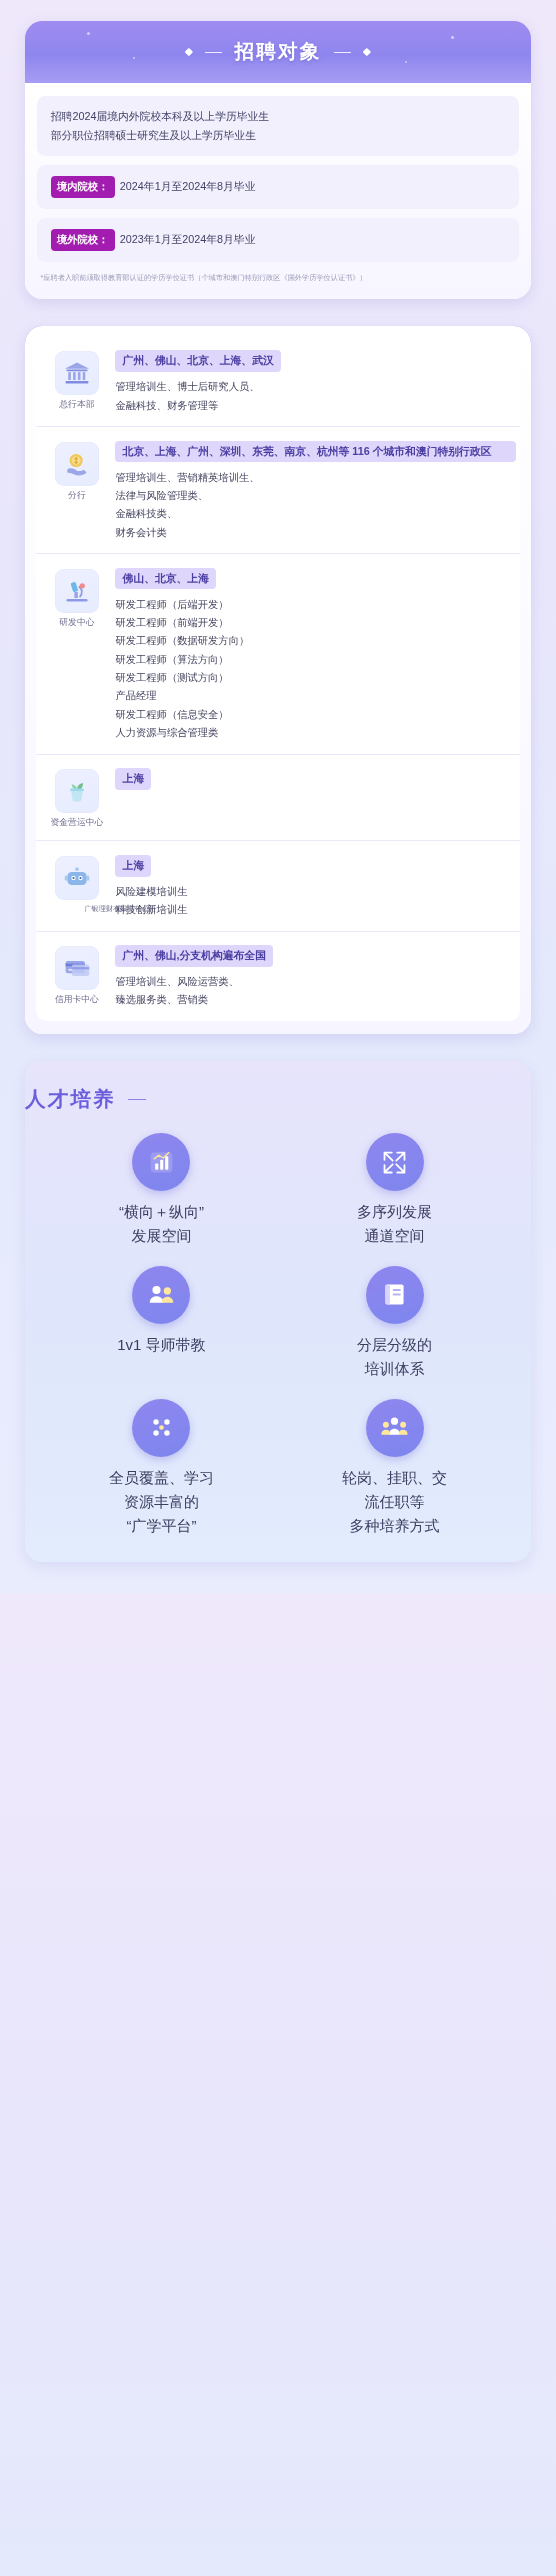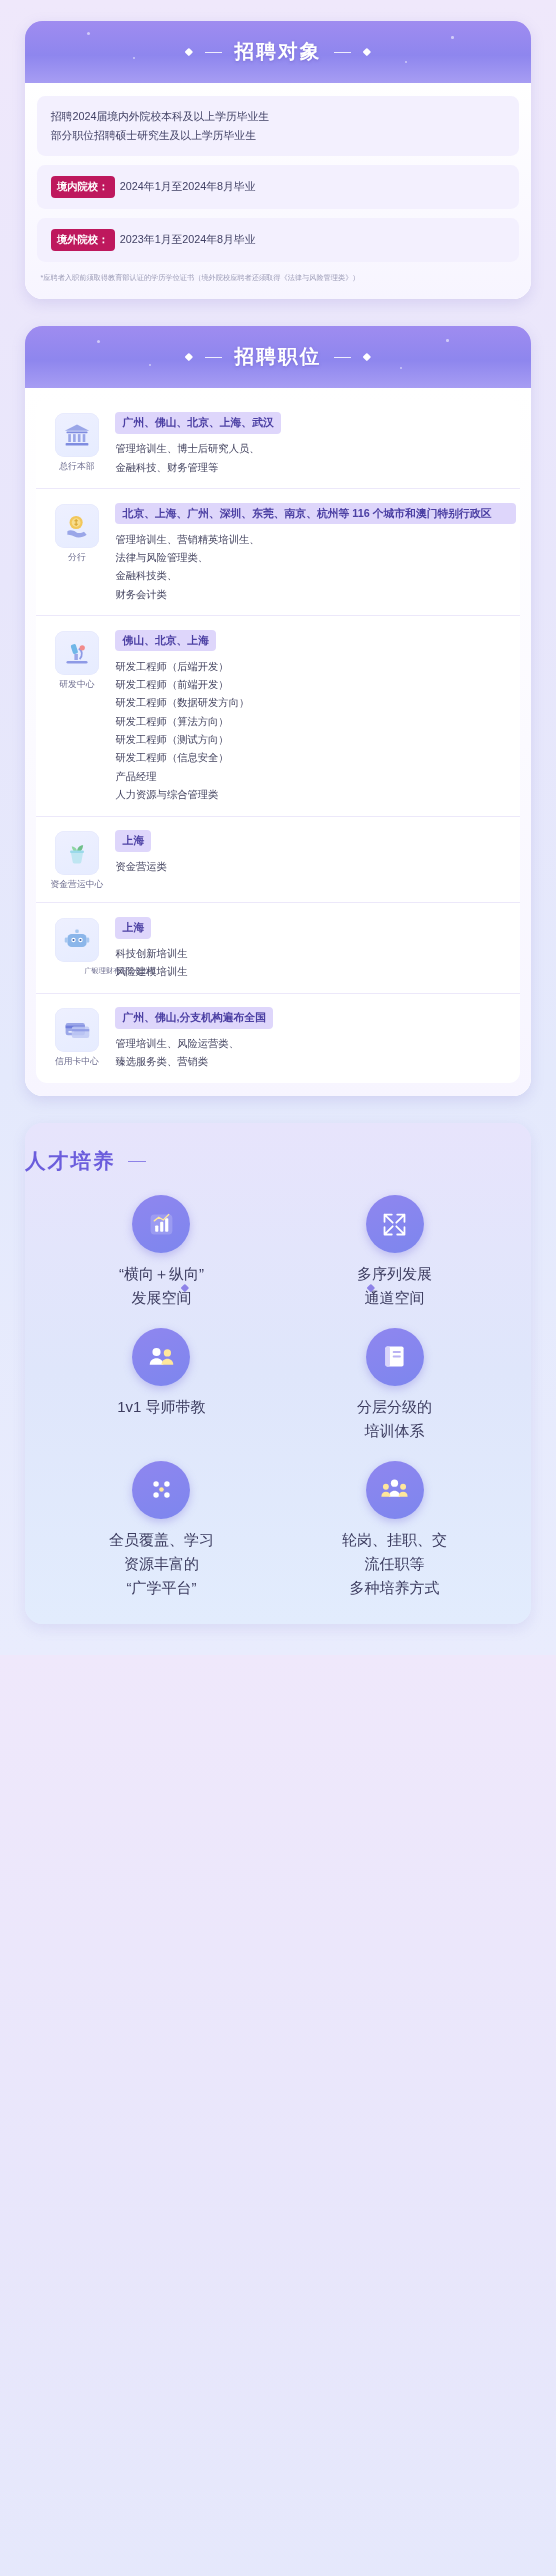--- a/index.html
+++ b/index.html
@@ -78,21 +78,21 @@
     background: #f3f0fe;
     border-radius: 8.2px;
     padding: 11.3px 13.4px;
     margin-bottom: 8.2px;
     line-height: 1.75;
     font-size: 10.8px;
     color: #3f3f63;
   }
   .tag {
     display: inline-block;
-    background: #be185d;
+    background: #a21caf;
     color: #fff;
     border-radius: 4.1px;
     padding: 2.1px 6.2px;
     font-size: 10.3px;
     font-weight: bold;
     margin-right: 5.2px;
     vertical-align: middle;
   }
   .blk .line2 { font-size: 10.8px; }
   .note {
@@ -217,36 +217,27 @@
         <div class="blk">
           <div>招聘2024届境内外院校本科及以上学历毕业生</div>
           <div>部分职位招聘硕士研究生及以上学历毕业生</div>
         </div>
         <div class="blk">
           <span class="tag">境内院校：</span><span class="line2">2024年1月至2024年8月毕业</span>
         </div>
         <div class="blk">
           <span class="tag">境外院校：</span><span class="line2">2023年1月至2024年8月毕业</span>
         </div>
-        <div class="note">*应聘者入职前须取得教育部认证的学历学位证书（境外院校应聘者还须取得《法律与风险管理类》）</div>
+        <div class="note">*应聘者入职前须取得教育部认证的学历学位证书（个城市和澳门特别行政区《国外学历学位认证书》）</div>
       </div>
     </div>
   </div>
 
   <div class="card sec2">
     <div class="card-inner">
-      <div class="card-head">
-        <span class="sparkle" style="left:72px;top:14.4px;width:3.1px;height:3.1px;"></span>
-        <span class="sparkle" style="left:124px;top:38px;width:2.1px;height:2.1px;"></span>
-        <span class="sparkle" style="right:82px;top:13.4px;width:2.6px;height:2.6px;"></span>
-        <span class="sparkle" style="right:129px;top:41px;width:2.1px;height:2.1px;"></span>
-        <span class="card-title">招聘职位</span>
-        <span class="diamond l" style="left:calc(50% - 92px);"></span>
-        <span class="diamond r" style="right:calc(50% - 92px);"></span>
-      </div>
       <div class="card-body">
         <div class="job-list" id="job-list">
             <div class="job-row">
               <div class="job-icon-wrap">
                 <div class="job-icon">
                   <svg viewBox="0 0 64 64">
                     <polygon points="32,8 60,22 4,22" fill="#9aa6e8"></polygon>
                     <rect x="8" y="24" width="48" height="4" rx="1" fill="#7f8ce0"></rect>
                     <rect x="12" y="30" width="6" height="18" fill="#9aa6e8"></rect>
                     <rect x="23" y="30" width="6" height="18" fill="#9aa6e8"></rect>
@@ -296,60 +287,58 @@
                   </svg>
                 </div>
                 <div class="job-icon-label">研发中心</div>
               </div>
               <div class="job-content"><div class="job-loc">佛山、北京、上海</div><div class="job-items">
                   <div>研发工程师（后端开发）</div>
                   <div>研发工程师（前端开发）</div>
                   <div>研发工程师（数据研发方向）</div>
                   <div>研发工程师（算法方向）</div>
                   <div>研发工程师（测试方向）</div>
+                  <div>产品经理</div>
                   <div>研发工程师（信息安全）</div>
-                  <div>产品经理</div>
                   <div>人力资源与综合管理类</div>
                 </div></div>
             </div>
             <div class="job-row">
               <div class="job-icon-wrap">
                 <div class="job-icon">
                   <svg viewBox="0 0 64 64">
                     <path d="M18 30h28l-4 22a4 4 0 0 1-4 4H26a4 4 0 0 1-4-4z" fill="#bfe6f2"></path>
                     <path d="M32 30c0-10 6-16 14-16-1 10-6 16-14 16z" fill="#6fc08a"></path>
                     <path d="M32 30c0-8-5-13-12-13 1 8 5 13 12 13z" fill="#8ed6a4"></path>
                     <rect x="16" y="26" width="32" height="6" rx="3" fill="#9ad9ea"></rect>
                   </svg>
                 </div>
                 <div class="job-icon-label">资金营运中心</div>
               </div>
-              <div class="job-content"><div class="job-loc">上海</div><div class="job-items">
-                  <div>资金营运类</div>
-                </div></div>
+              <div class="job-content"><div class="job-loc">上海</div></div>
             </div>
             <div class="job-row">
               <div class="job-icon-wrap">
                 <div class="job-icon">
                   <svg viewBox="0 0 64 64">
                     <rect x="10" y="18" width="44" height="30" rx="10" fill="#8bb6ea"></rect>
                     <circle cx="24" cy="32" r="5" fill="#fff"></circle>
                     <circle cx="40" cy="32" r="5" fill="#fff"></circle>
                     <circle cx="24" cy="32" r="2.4" fill="#3d5fa8"></circle>
                     <circle cx="40" cy="32" r="2.4" fill="#3d5fa8"></circle>
                     <rect x="28" y="8" width="8" height="8" rx="3" fill="#a8c8f0"></rect>
                     <rect x="4" y="26" width="6" height="12" rx="3" fill="#a8c8f0"></rect>
                     <rect x="54" y="26" width="6" height="12" rx="3" fill="#a8c8f0"></rect>
                   </svg>
                 </div>
                 <div class="job-icon-label small">广银理财有限责任公司</div>
               </div>
               <div class="job-content"><div class="job-loc">上海</div><div class="job-items">
+                  <div>风险建模培训生</div>
                   <div>科技创新培训生</div>
-                  <div>风险建模培训生</div>
                 </div></div>
             </div>
             <div class="job-row">
               <div class="job-icon-wrap">
                 <div class="job-icon">
                   <svg viewBox="0 0 64 64">
                     <rect x="6" y="16" width="44" height="28" rx="5" fill="#9aa6e8"></rect>
                     <rect x="6" y="22" width="44" height="6" fill="#6f7ddb"></rect>
                     <rect x="12" y="34" width="14" height="4" rx="2" fill="#e6eafc"></rect>
                     <rect x="20" y="24" width="40" height="26" rx="5" fill="#bfc9f5" opacity="0.85"></rect>

